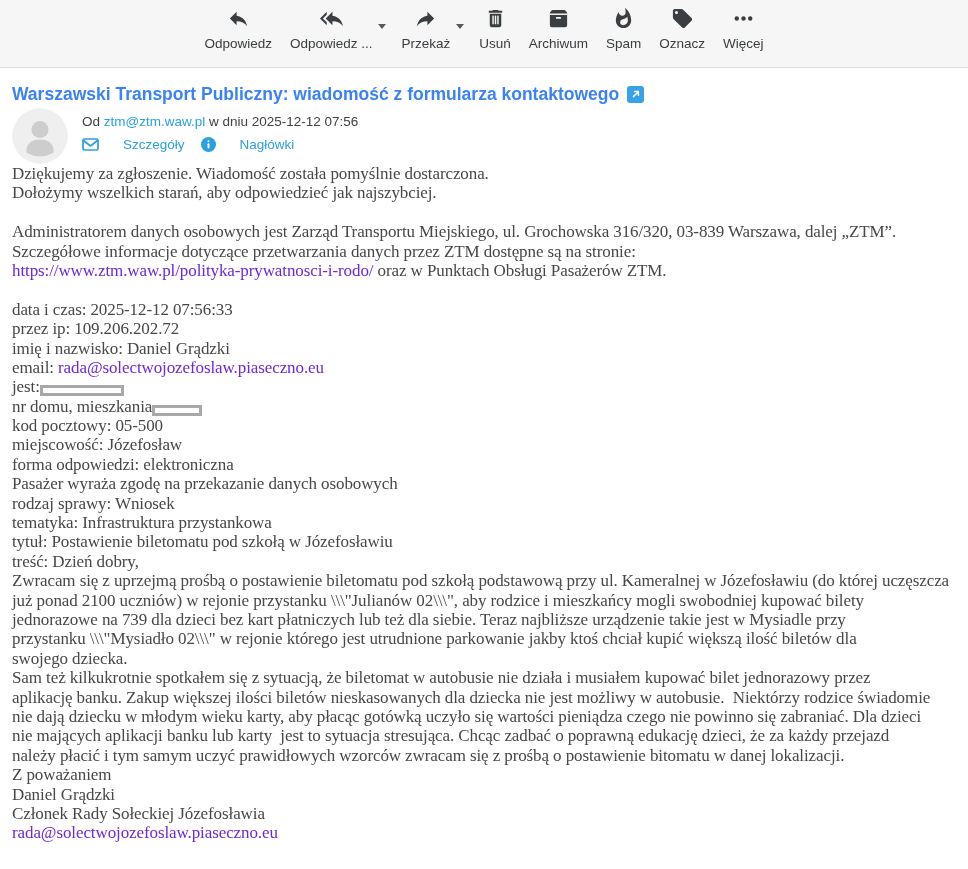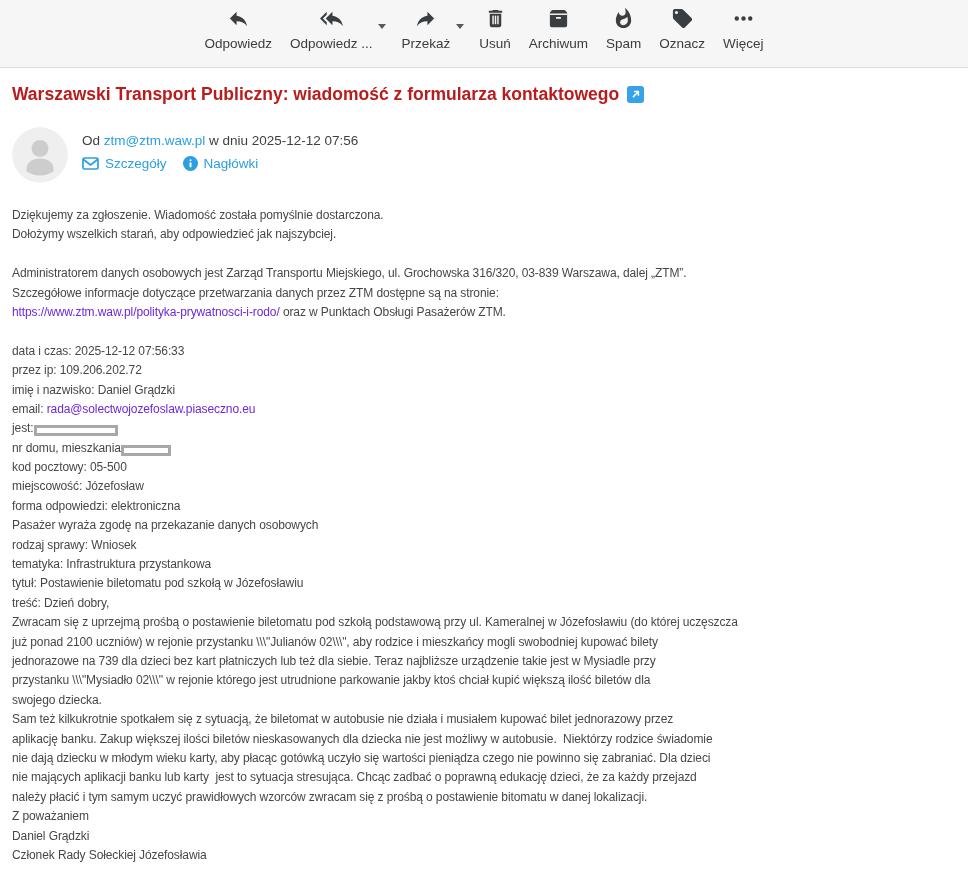--- a/index.html
+++ b/index.html
@@ -15,39 +15,39 @@
           cursor:pointer; padding:0 3px; }
   .tbtn svg { width:23px; height:23px; fill:#3a3e41; }
   .tbtn .tlabel { font-size:13.5px; color:#393d40; white-space:nowrap; line-height:16px; }
   .caret { width:0; height:0; border-left:4.5px solid transparent;
            border-right:4.5px solid transparent; border-top:5.5px solid #565a5d;
            margin-top:17px; margin-left:3px; cursor:pointer; }
 
   
   .content { padding:0 12px; }
   .subject-row { margin-top:14px; display:flex; align-items:center; gap:8px; }
-  .subject { font-size:17.5px; font-weight:700; color:#b91c1c; line-height:24px; }
+  .subject { font-size:17.5px; font-weight:700; color:#3b82f6; line-height:24px; }
   .extlink { width:17px; height:17px; background:#38a2e7; border-radius:3px;
              display:inline-flex; align-items:center; justify-content:center;
              cursor:pointer; flex:0 0 auto; }
   .extlink svg { width:12px; height:12px; }
 
-  .header-row { margin-top:21px; display:flex; }
+  .header-row { margin-top:2px; display:flex; }
   .avatar { width:56px; height:56px; border-radius:50%; overflow:hidden; flex:0 0 auto; }
   .hmeta { margin-left:14px; padding-top:5px; }
   .fromline { font-size:13.5px; color:#414141; line-height:18px; }
   .hlink { color:#2b9fe0; text-decoration:none; cursor:pointer; }
   .linksline { margin-top:6px; display:flex; align-items:center; gap:16px;
                font-size:13.5px; }
-  .linkitem { display:flex; align-items:center; gap:6px; color:#2b9fe0; cursor:pointer; }
+  .linkitem { display:flex; align-items:center; gap:24px; color:#2b9fe0; cursor:pointer; }
 
   
-  .mailbody { margin-top:23px;
-              font-family:Liberation Sans, sans-serif;
-              font-size:12px; letter-spacing:-0.1px; color:#474747; }
+  .mailbody { 
+              font-family:Liberation Serif, serif;
+              font-size:17px; letter-spacing:-0.1px; color:#474747; }
   .bline { white-space:pre; height:19.4px; line-height:19.4px; }
   .blink { color:#6d28d9; text-decoration:none; cursor:pointer; }
   .redact { display:inline-block; background:#fff; border:3px solid #a8a8a8;
             vertical-align:-4px; }
 </style>
 </head>
 <body>
 
 <div class="toolbar">
 

